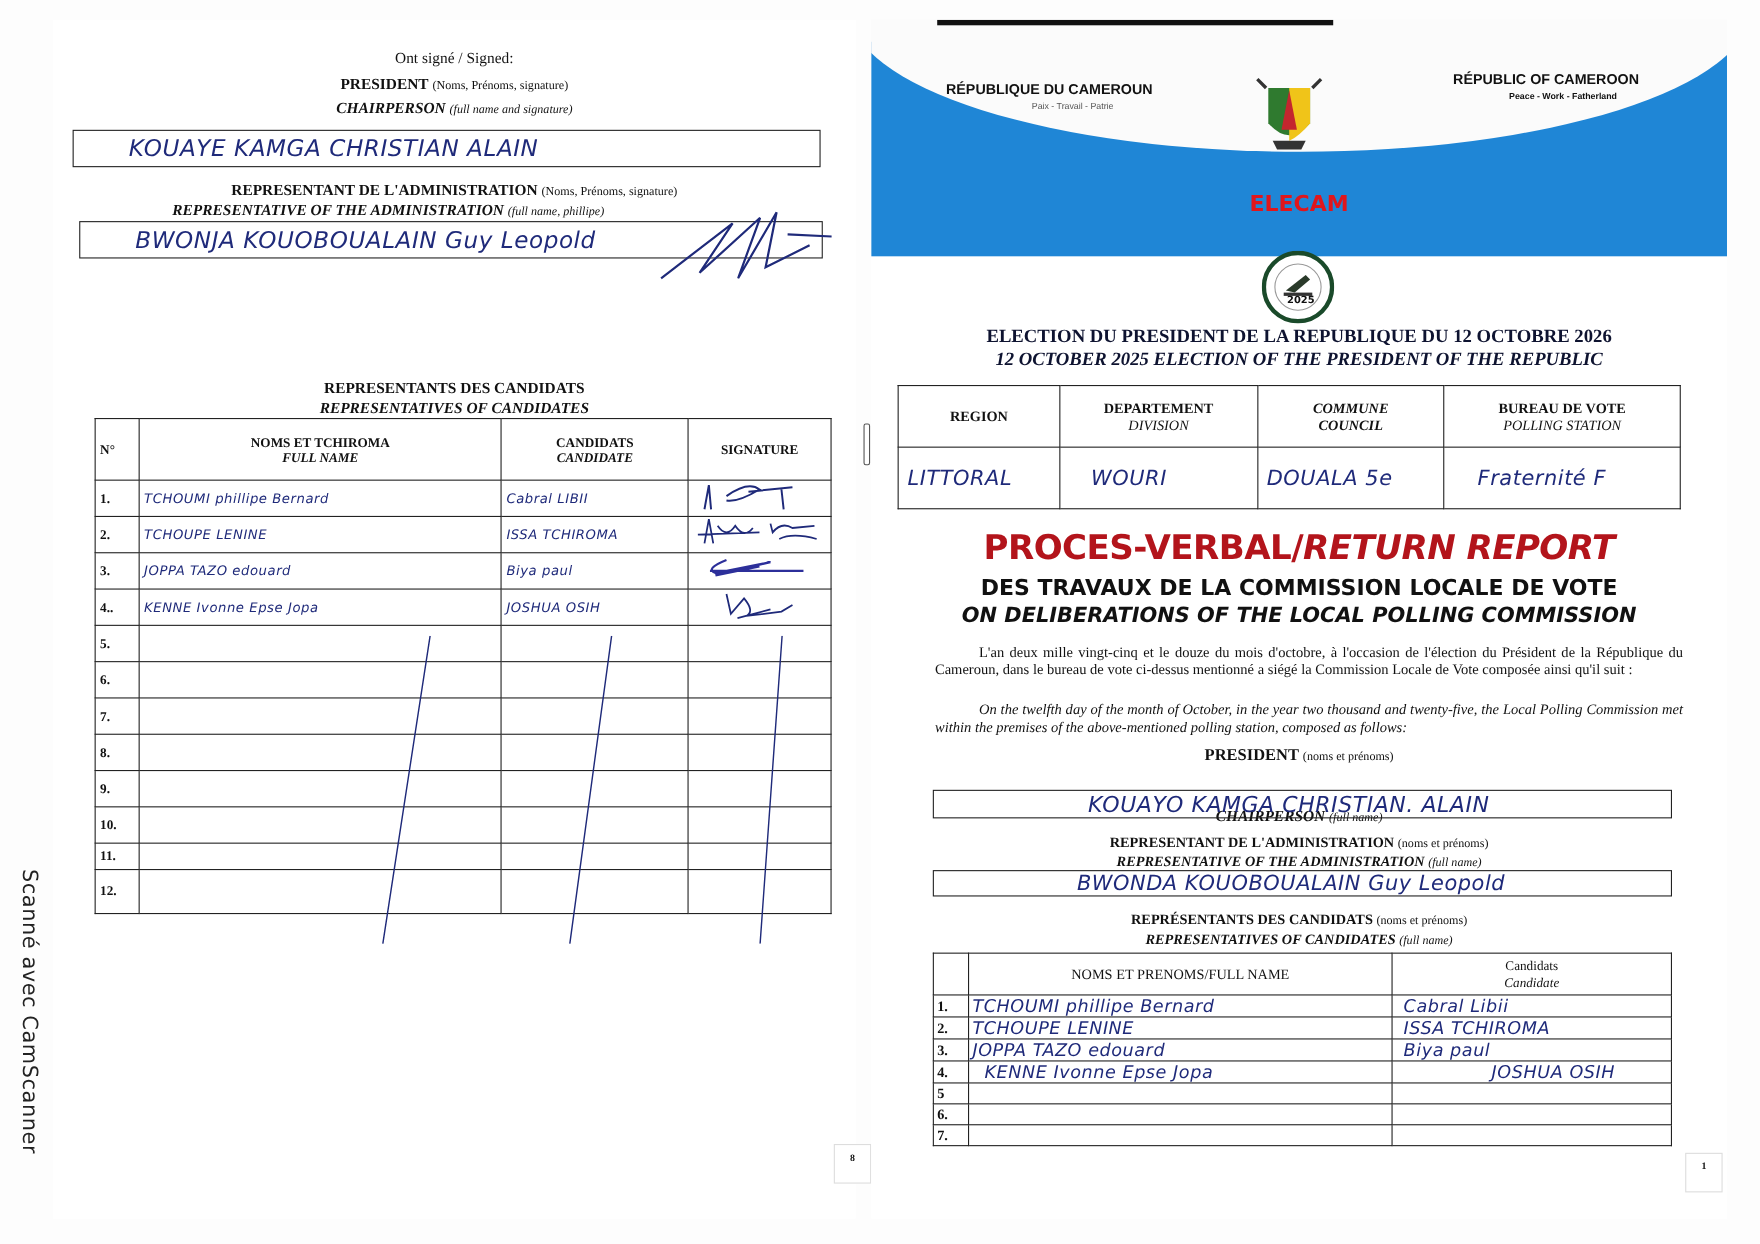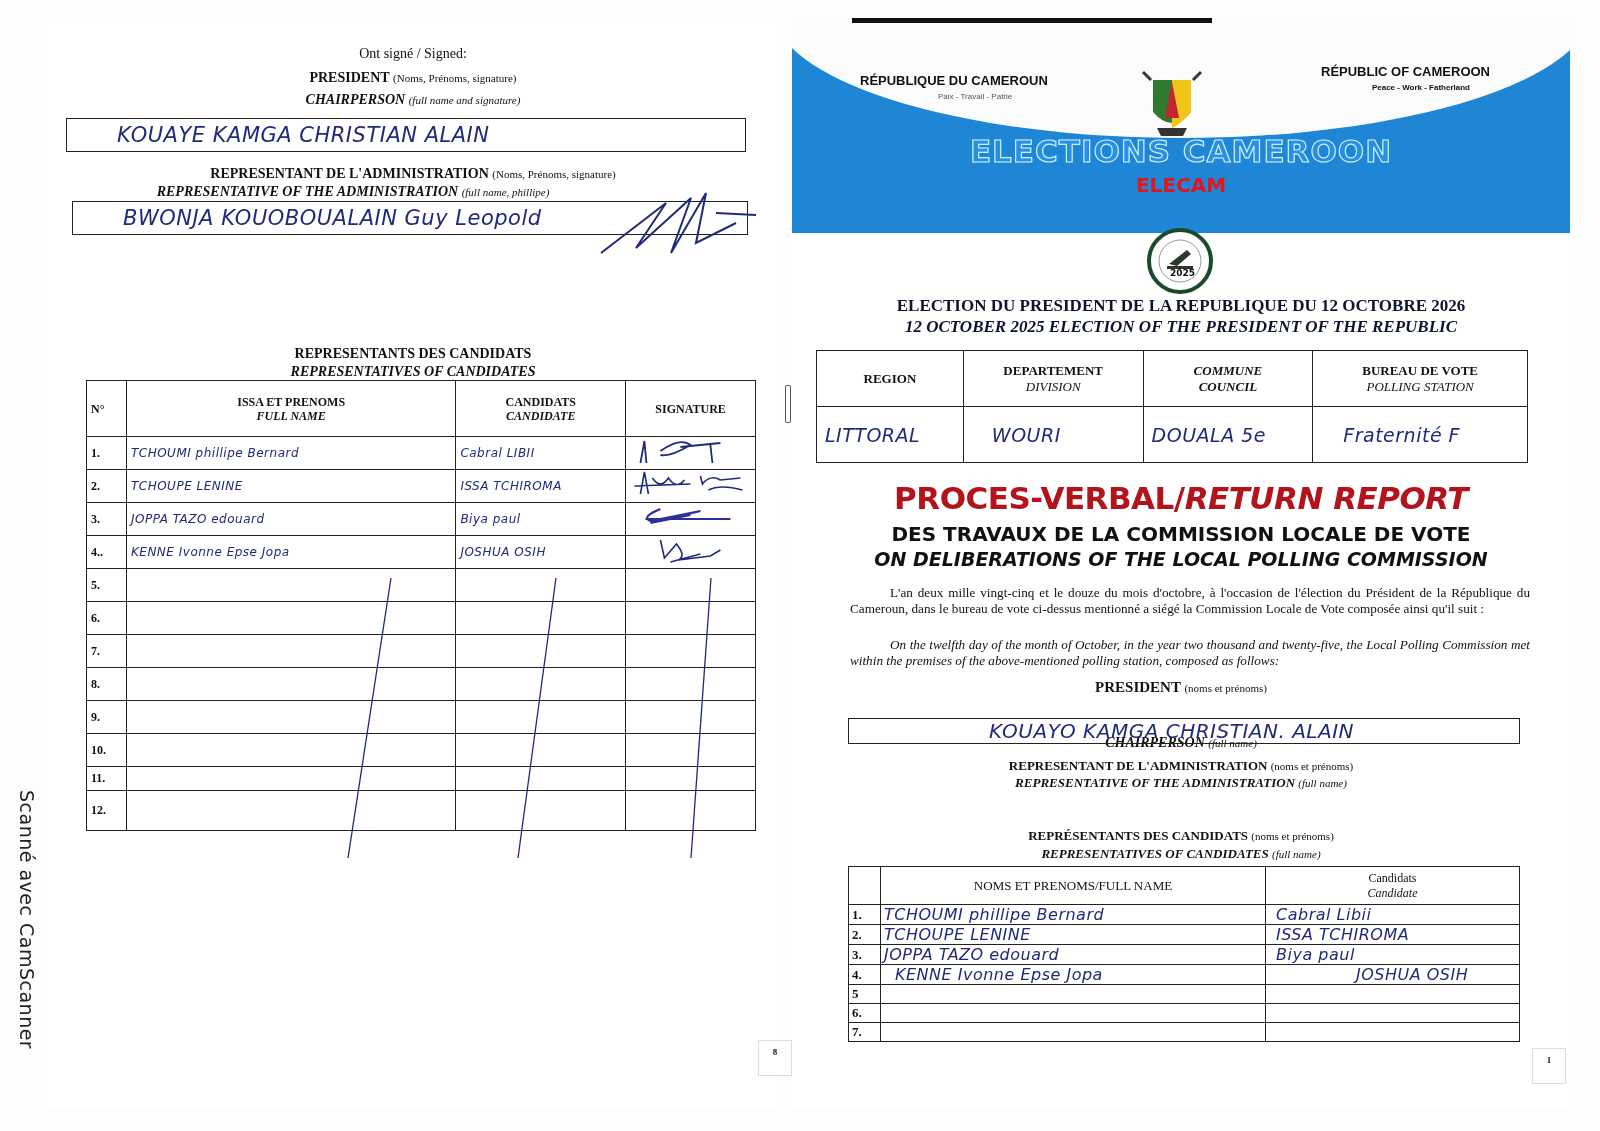--- a/index.html
+++ b/index.html
@@ -116,21 +116,21 @@
   </svg>
 
   <div class="sect-title" style="top:327px;text-align:center;">REPRESENTANTS DES CANDIDATS</div>
   <div class="sect-title" style="top:345px;"><i>REPRESENTATIVES OF CANDIDATES</i></div>
 
   <table class="rep" style="left:38px; top:362px; width:670px;">
     <tbody>
         <tr style="height:56px;">
       <th style="width:40px; text-align:left;">N°</th>
       <th style="width:330px;">
-        <div>ISSA ET PRENOMS</div>
+        <div>NOMS ET TCHIROMA</div>
         <div><i>FULL NAME</i></div>
       </th>
       <th style="width:170px;">
         <div>CANDIDATS</div>
         <div><i>CANDIDATE</i></div>
       </th>
       <th style="width:130px;">SIGNATURE</th>
     </tr>
     <tr style="height:33px;">
       <td class="num">1.</td>
@@ -236,21 +236,20 @@
   <div class="motto-en">Peace - Work - Fatherland</div>
 
   <svg class="coat" viewBox="0 0 70 72">
     <path d="M6 4 L14 12 M64 4 L56 12" stroke="#333" stroke-width="3"></path>
     <path d="M16 12 L54 12 L54 44 Q35 66 16 44 Z" fill="#2f7a2f"></path>
     <path d="M35 12 L54 12 L54 44 Q44 56 35 60 Z" fill="#f0c419"></path>
     <path d="M35 14 L42 50 L28 50 Z" fill="#c4262e"></path>
     <path d="M20 60 L50 60 L46 68 L24 68 Z" fill="#333"></path>
   </svg>
 
-  <div class="elecam-big">ELECTIONS CAMEROON</div>
   <div class="elecam-small">ELECAM</div>
 
   <div class="seal">
     <svg viewBox="0 0 66 66" style="width:66px; height:66px;">
       <circle cx="33" cy="33" r="31" fill="#fff" stroke="#1a4a2a" stroke-width="4"></circle>
       <circle cx="33" cy="33" r="21" fill="#fff" stroke="#999" stroke-width="1"></circle>
       <path d="M22 36 L40 22 L44 26 L30 38 Z" fill="#2a3a2a"></path>
       <rect x="20" y="38" width="26" height="3" fill="#333"></rect>
     </svg>
     <span style="position:absolute; left:23px; top:40px; font-size:9px; font-family:'DejaVu Sans',sans-serif; font-weight:bold;">2025</span>
@@ -300,20 +299,23 @@
   </div>
 
   <div class="r-head" style="top:740px; font-size:13px;">
     <span>REPRESENTANT DE L'ADMINISTRATION</span>
     <span class="small">(noms et prénoms)</span>
   </div>
   <div class="r-head" style="top:757px; font-size:13px;">
     <i>REPRESENTATIVE OF THE ADMINISTRATION</i>
     <i class="small">(full name)</i>
   </div>
+  <div class="r-box" style="top:773px; height:24px;">
+    <span class="hand" style="left:130px; font-size:19px;">BWONDA KOUOBOUALAIN Guy Leopold</span>
+  </div>
 
   <div class="r-head" style="top:810px; font-size:13px;">
     <span>REPRÉSENTANTS DES CANDIDATS</span>
     <span class="small">(noms et prénoms)</span>
   </div>
   <div class="r-head" style="top:828px; font-size:13px;">
     <i>REPRESENTATIVES OF CANDIDATES</i>
     <i class="small">(full name)</i>
   </div>
 

